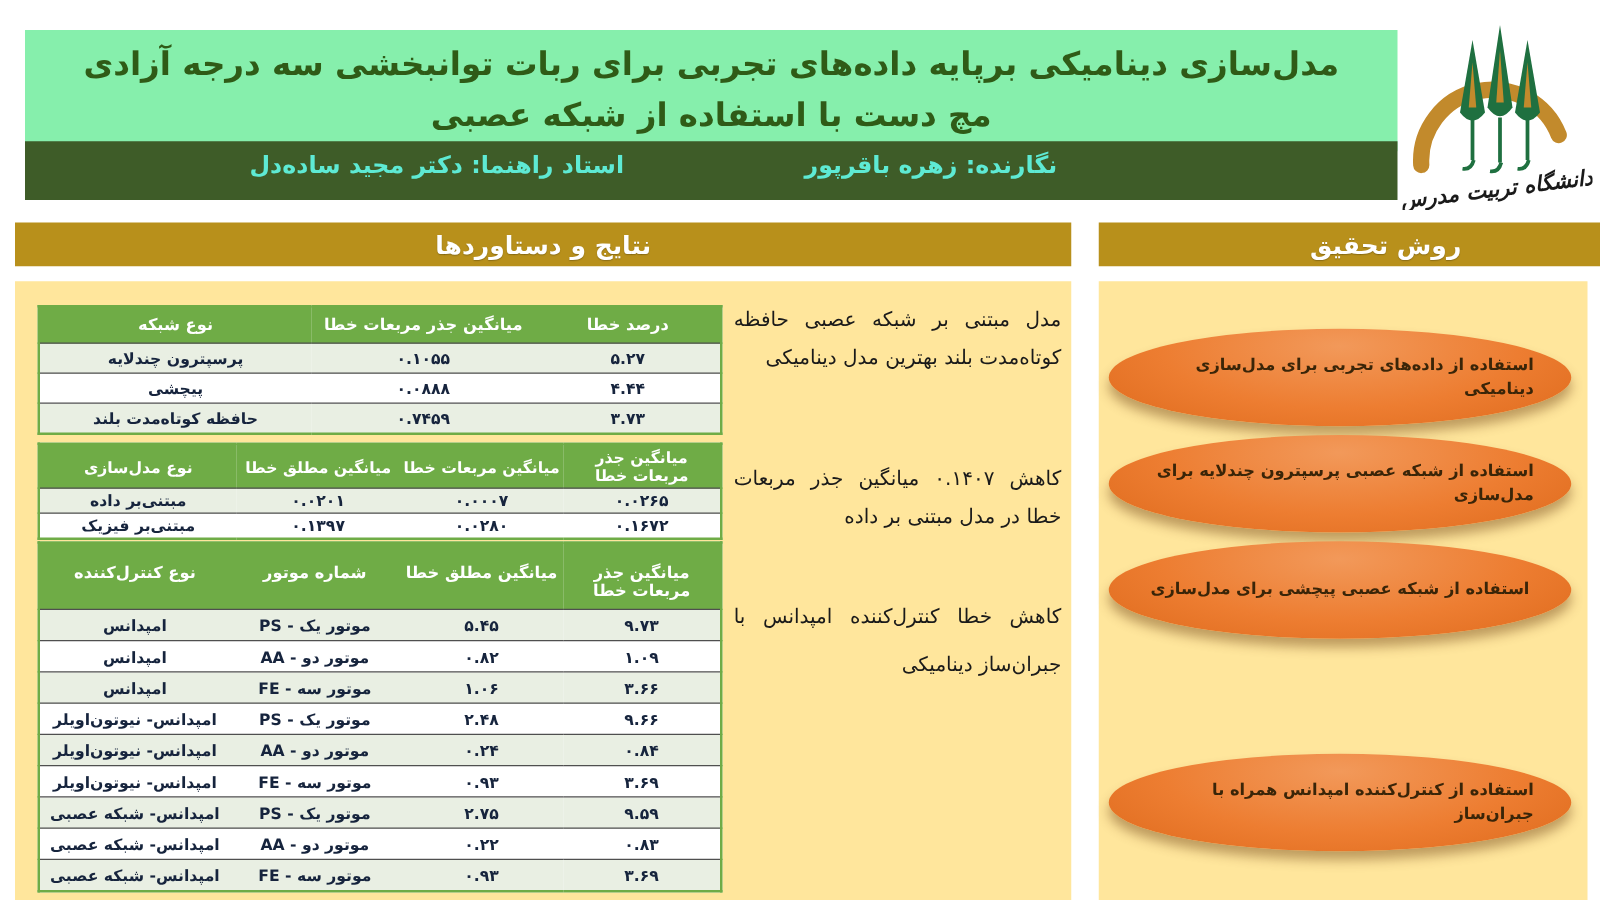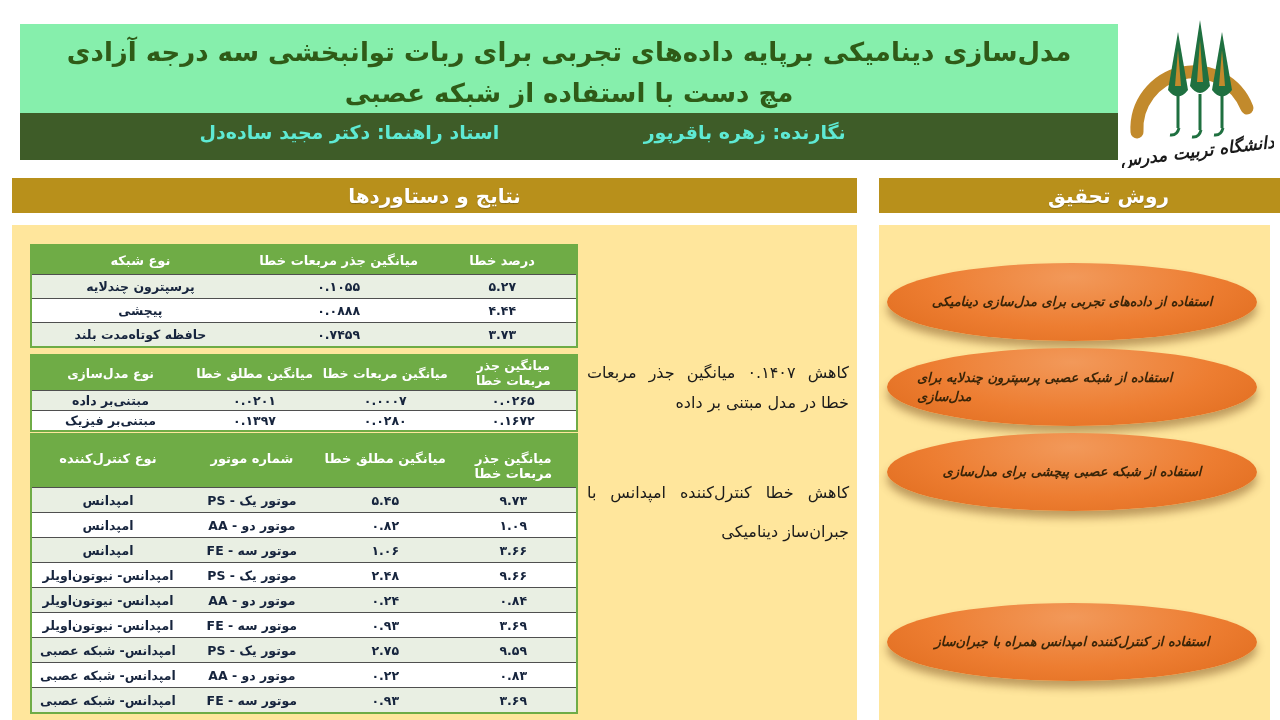--- a/index.html
+++ b/index.html
@@ -70,30 +70,30 @@
   .tbl3 th:nth-child(2),.tbl3 td:nth-child(2){width:24%;}
   .tbl3 th:nth-child(3),.tbl3 td:nth-child(3){width:25%;}
   .tbl3 th:nth-child(4),.tbl3 td:nth-child(4){width:28%;}
   
   .finding{
     position:absolute;right:8px;width:262px;direction:rtl;
     color:#1A1A1A;font-size:16px;line-height:1.9;
     text-align:justify;text-align-last:right;
   }
   .finding-0{top:16px;}
-  .finding-1{top:133px;}
+  .finding-1{top:143px;}
   .finding-2{top:248px;line-height:2.45;}
   
   .ellipse{
     position:absolute;left:8px;width:370px;height:78px;border-radius:50%;
     background:radial-gradient(ellipse at 50% 18%,#F2995A 0%,#ED7D31 55%,#DE6A1C 100%);
     box-shadow:0 7px 9px rgba(110,65,20,.45);
-    display:flex;align-items:center;justify-content:center;text-align:left;
+    display:flex;align-items:center;justify-content:center;text-align:right;
     direction:rtl;color:#3A2508;font-weight:bold;font-size:13px;line-height:1.5;
-    padding:0 30px;box-sizing:border-box;font-style:italic;
+    padding:0 30px;box-sizing:border-box;
   }
   .ellipse-0{top:38px;} .ellipse-1{top:123px;} .ellipse-2{top:208px;}
   .ellipse-3{top:293px;} .ellipse-4{top:378px;}
 </style>
 </head>
 <body>
 
 <div class="title-box">مدل‌سازی دینامیکی برپایه داده‌های تجربی برای ربات توانبخشی سه درجه آزادی مچ دست با استفاده از شبکه عصبی</div>
 
 <div class="author-bar">
@@ -238,20 +238,21 @@
         </tr>
         <tr>
           <td>۳.۶۹</td>
           <td>۰.۹۳</td>
           <td>موتور سه - FE</td>
           <td>امپدانس- شبکه عصبی</td>
         </tr>
       </tbody>
     </table>
 
+  <div class="finding finding-0">مدل مبتنی بر شبکه عصبی حافظه کوتاه‌مدت بلند بهترین مدل دینامیکی</div>
   <div class="finding finding-1">کاهش ۰.۱۴۰۷ میانگین جذر مربعات خطا در مدل مبتنی بر داده</div>
   <div class="finding finding-2">کاهش خطا کنترل‌کننده امپدانس با جبران‌ساز دینامیکی</div>
 </div>
 
 <div class="panel right-panel">
   <div class="ellipse ellipse-0">استفاده از داده‌های تجربی برای مدل‌سازی دینامیکی</div>
   <div class="ellipse ellipse-1">استفاده از شبکه عصبی پرسپترون چندلایه برای مدل‌سازی</div>
   <div class="ellipse ellipse-2">استفاده از شبکه عصبی پیچشی برای مدل‌سازی</div>
   <div class="ellipse ellipse-4">استفاده از کنترل‌کننده امپدانس همراه با جبران‌ساز</div>
 </div>

